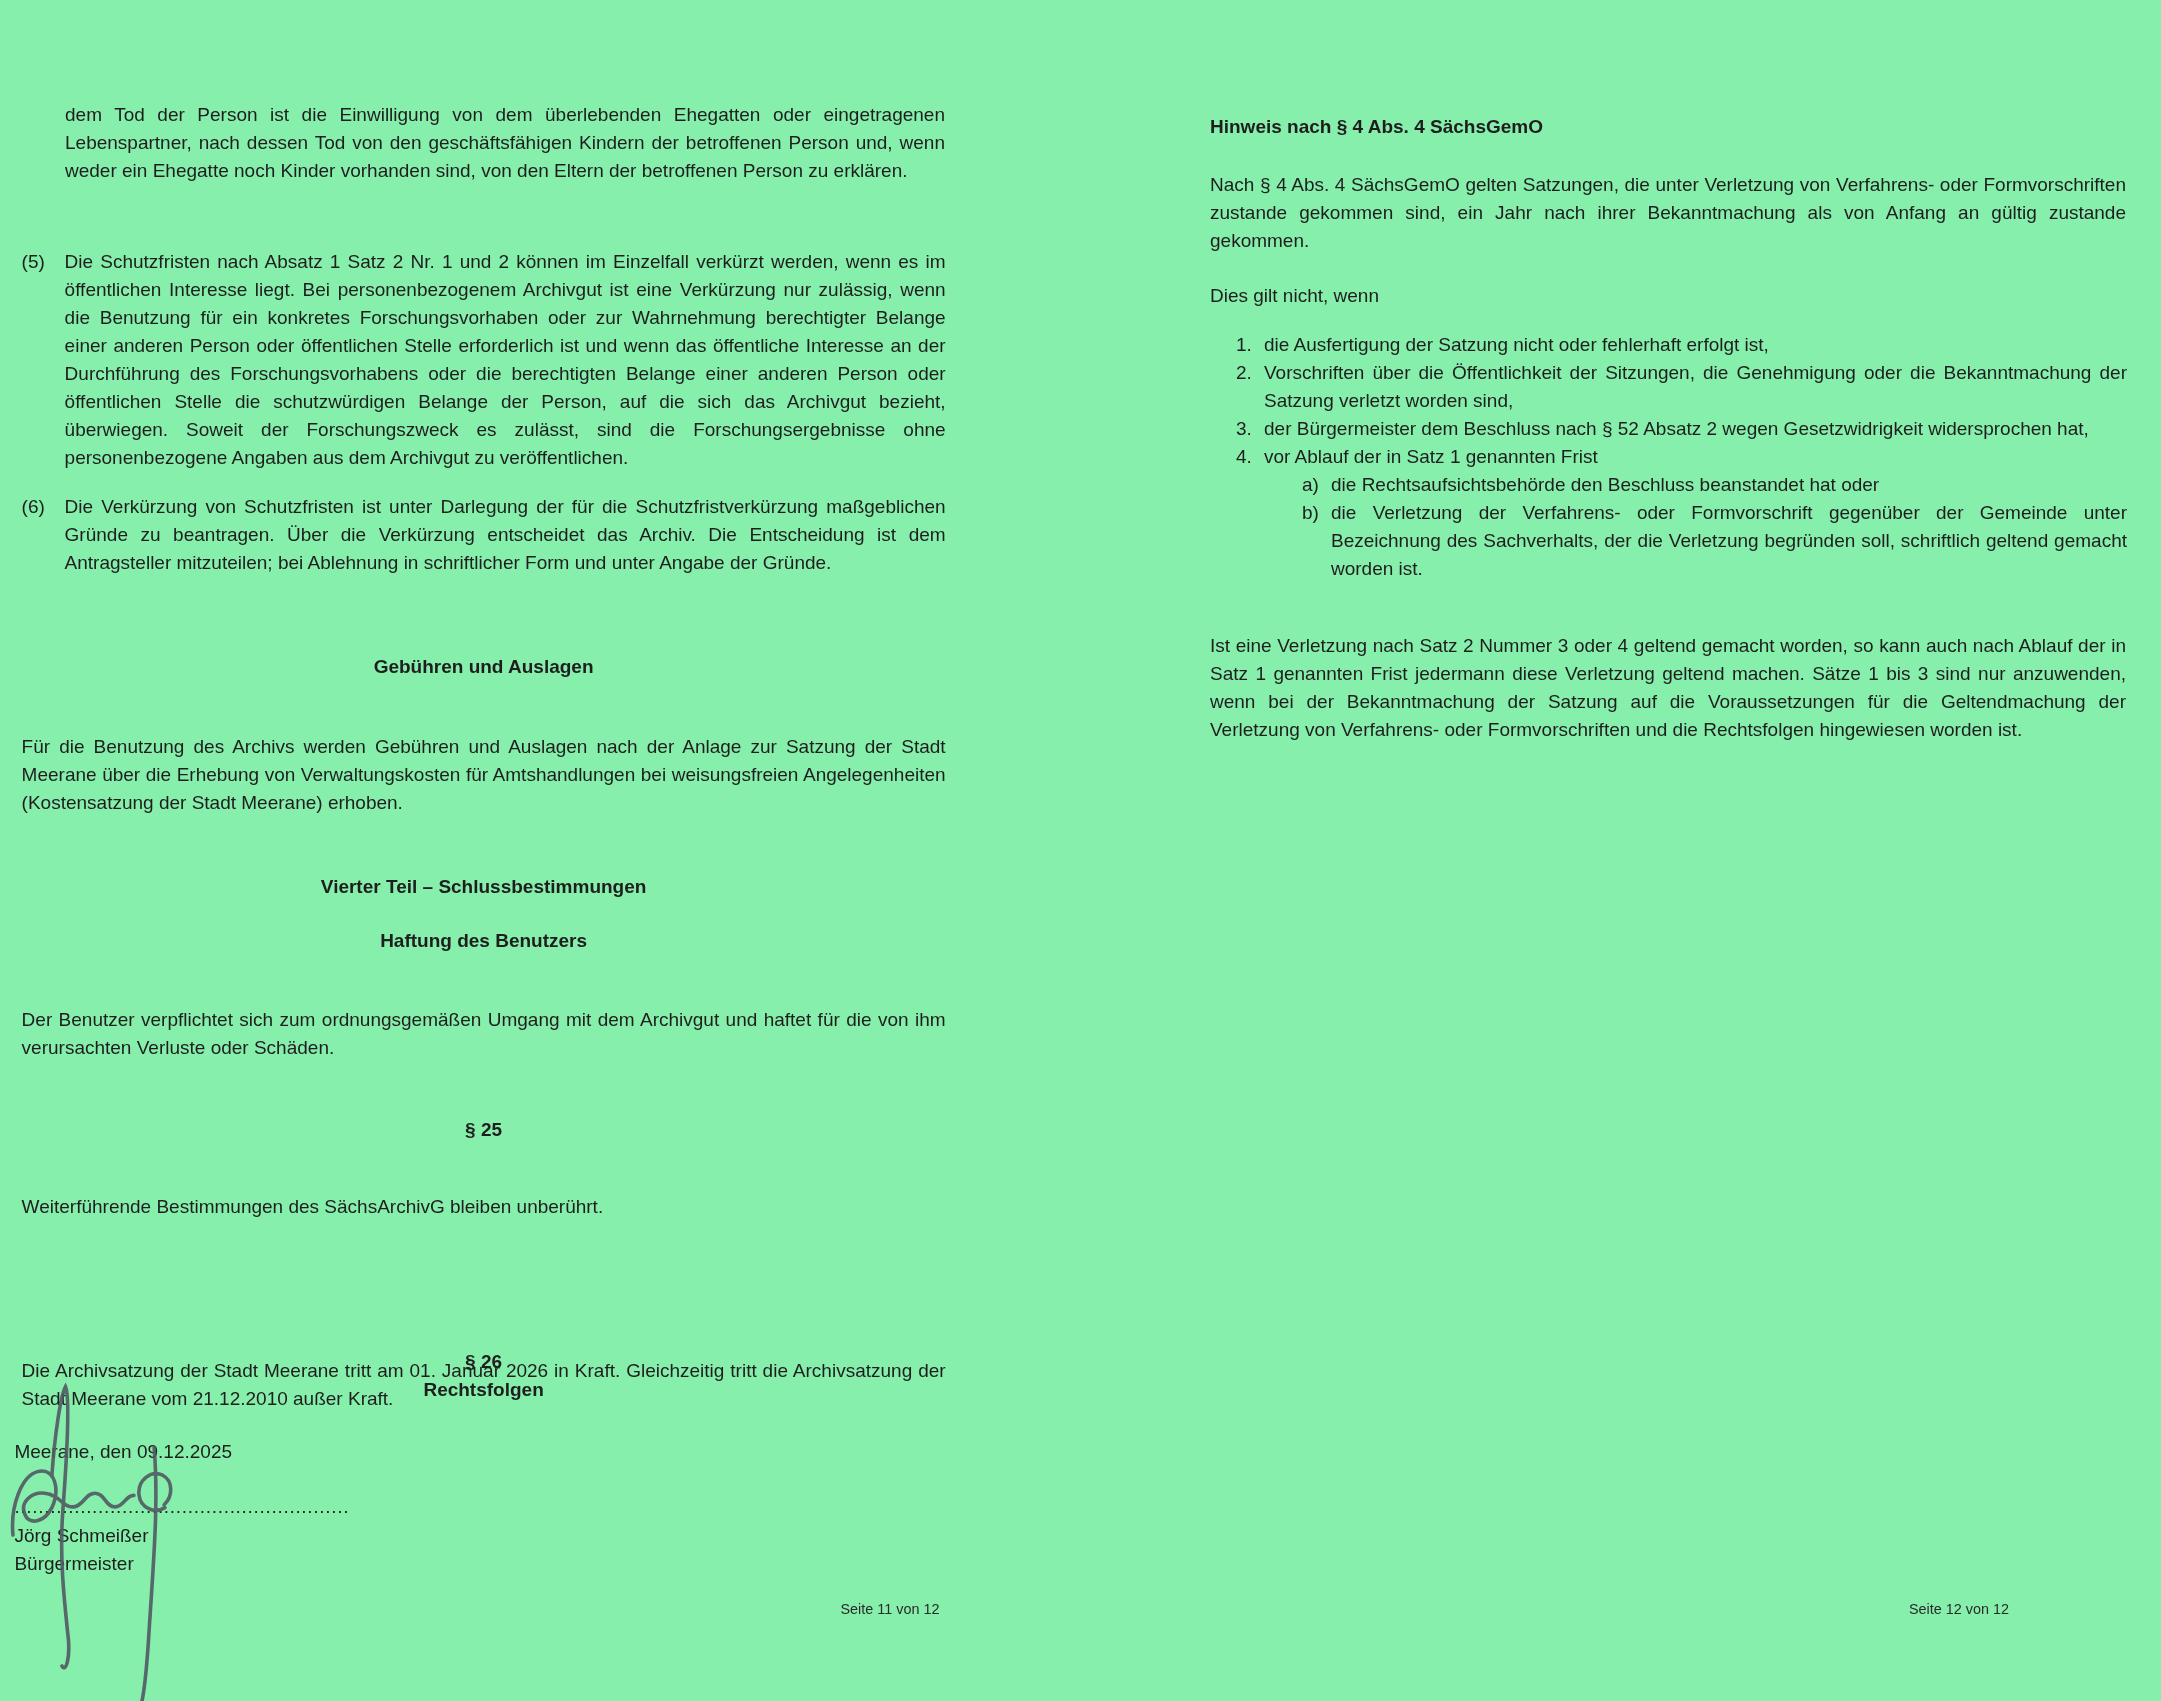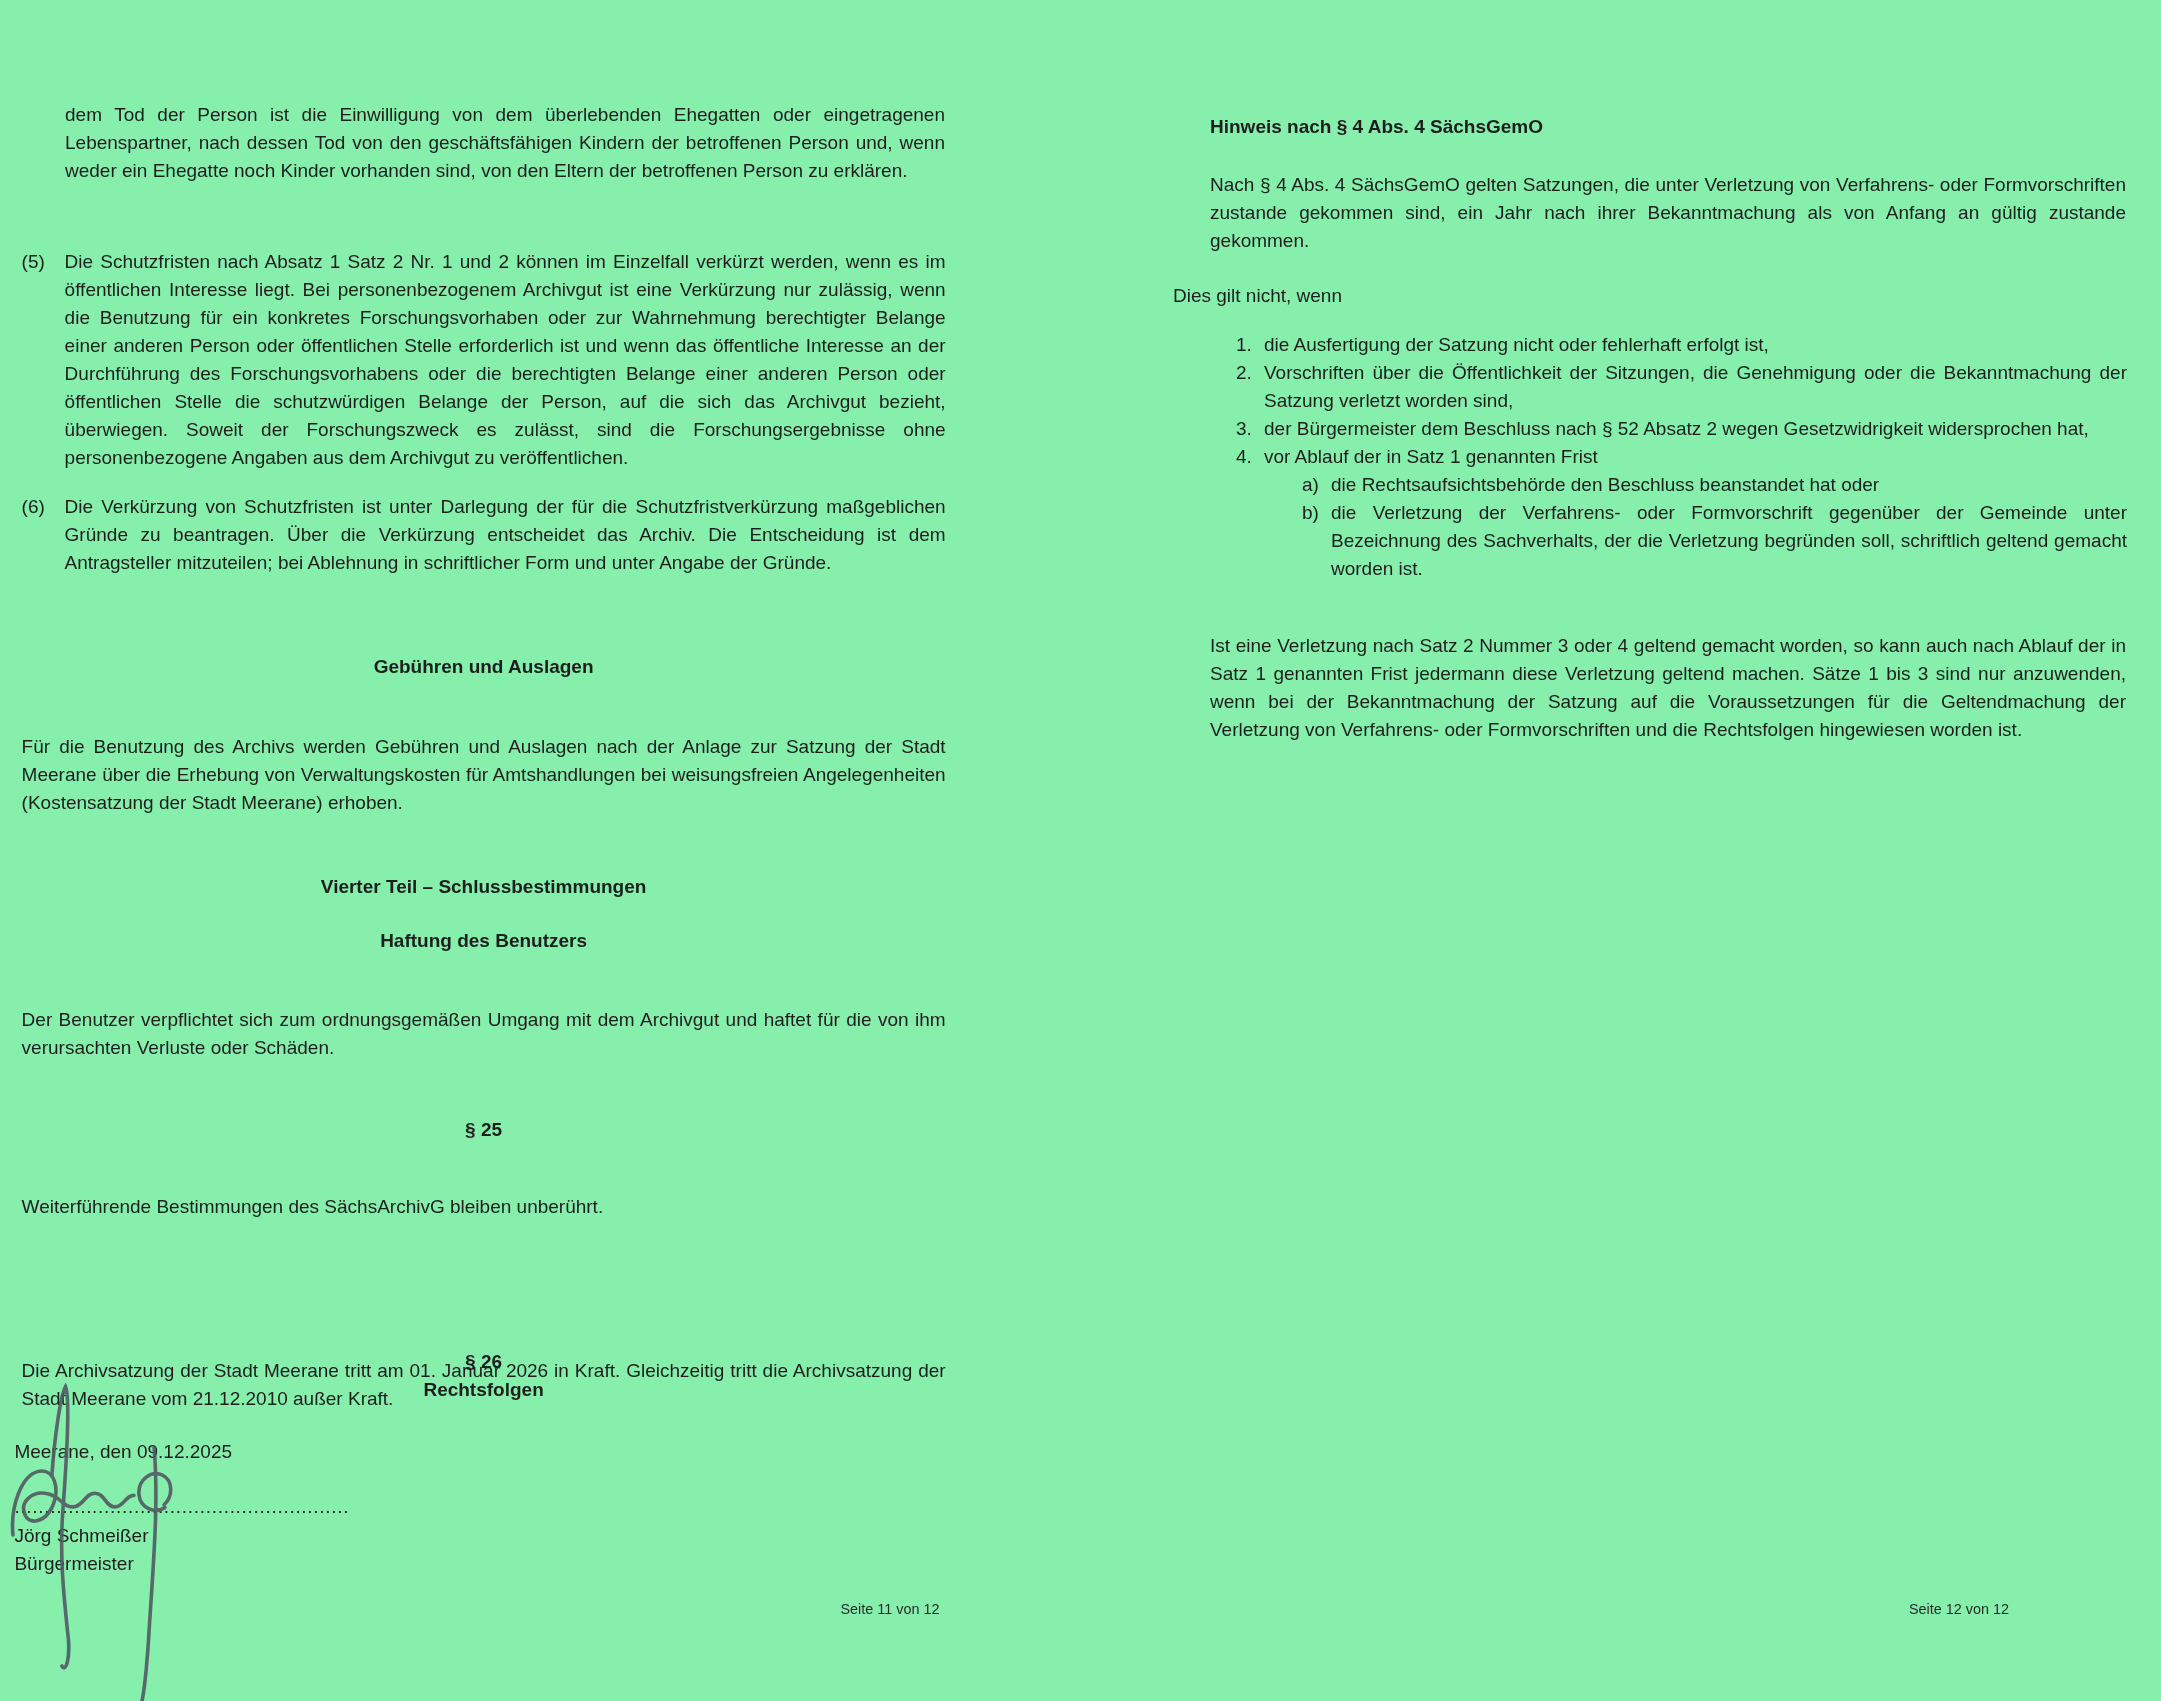--- a/index.html
+++ b/index.html
@@ -97,21 +97,21 @@
       </g>
     </svg>
   </div>
 
   <div>
 
     <div class="blk" style="left:1210px;top:113px;width:916px;font-weight:bold;">Hinweis nach § 4 Abs. 4 SächsGemO</div>
 
     <div class="blk just" style="left:1210px;top:171px;width:916px;">Nach § 4 Abs. 4 SächsGemO gelten Satzungen, die unter Verletzung von Verfahrens- oder Formvorschriften zustande gekommen sind, ein Jahr nach ihrer Bekanntmachung als von Anfang an gültig zustande gekommen.</div>
 
-    <div class="blk" style="left:1173px;top:282px;width:916px;">Dies gilt nicht, wenn</div>
+    <div class="blk" style="left:1210px;top:282px;width:916px;">Dies gilt nicht, wenn</div>
 
     <div class="blk olist" style="left:1236px;top:331px;width:891px;">
 
       <div class="li">
         <span class="marker">1.</span>
         <span class="txt just">die Ausfertigung der Satzung nicht oder fehlerhaft erfolgt ist,</span>
       </div>
 
       <div class="li">
         <span class="marker">2.</span>

